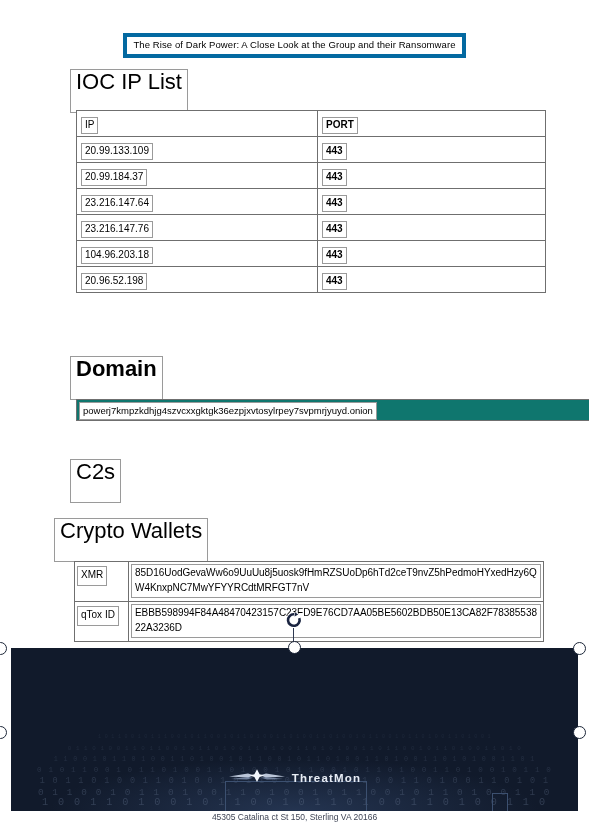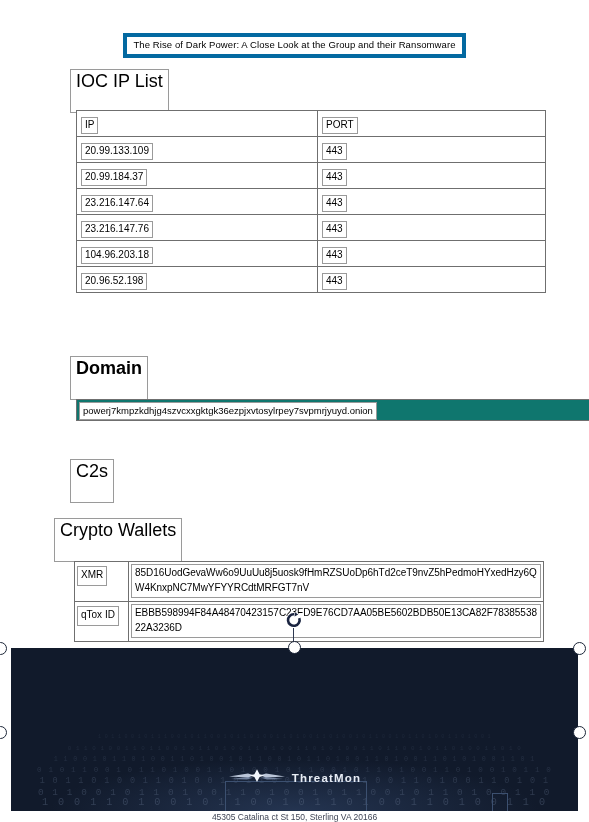--- a/index.html
+++ b/index.html
@@ -41,21 +41,21 @@
     white-space: nowrap;
     background: #fff;
   }
 
   
   .heading {
     position: absolute;
     border: 1px solid #9a9a9a;
     background: #fff;
     padding: 1px 5px 20px 5px;
-    font-size: 18px;
+    font-size: 22px;
     line-height: 21px;
     white-space: nowrap;
   }
   #heading-ioc   { left: 70px; top: 69px; }
   #heading-domain{ left: 70px; top: 356px; font-weight: bold; }
   #heading-c2s   { left: 70px; top: 459px; }
   #heading-wallets{left: 54px; top: 518px; }
 
   
   .ip-table {
@@ -66,21 +66,21 @@
     table-layout: fixed;
     background: #fff;
   }
   .ip-table td {
     border: 1px solid #6f6f6f;
     height: 25px;
     padding: 0 0 0 4px;
     vertical-align: middle;
   }
   .ip-table td.col-ip   { width: 236px; }
-  .ip-table td.col-port { width: 223px; }
+  .ip-table td.col-port { width: 223px; font-weight: bold; }
   .cellbox {
     display: inline-block;
     border: 1px solid #9a9a9a;
     padding: 0px 3px 1px 3px;
     font-size: 10px;
     line-height: 14px;
     background: #fff;
     white-space: nowrap;
   }
 

